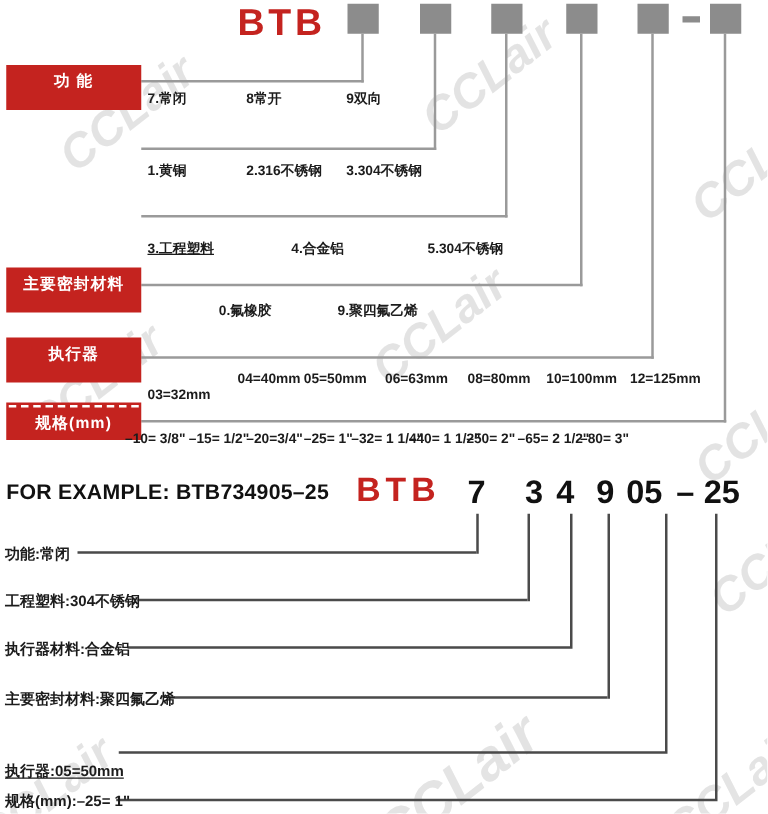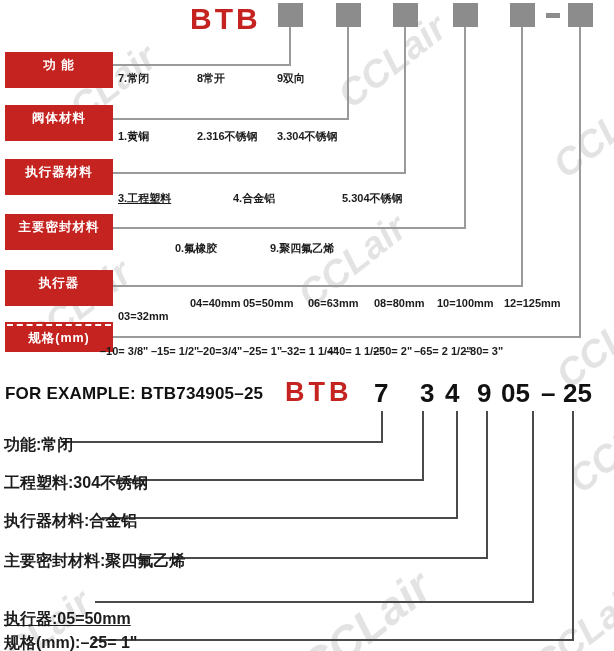--- a/index.html
+++ b/index.html
@@ -16,21 +16,21 @@
   .rbox{position:absolute;left:5px;width:108px;height:36px;background:#c4231f;color:#ffffff;
         font-size:12.5px;font-weight:700;text-align:center;line-height:26px;letter-spacing:1px;}
   .rbox.tall{height:30px;line-height:32px;}
   .dashtop{position:absolute;left:2px;right:2px;top:2px;border-top:2px dashed #ffffff;}
   .opt{position:absolute;font-size:11px;font-weight:600;color:#1c1c1c;white-space:nowrap;}
   .exheading{position:absolute;font-size:17px;font-weight:700;color:#111;letter-spacing:0.2px;}
   .exprefix{position:absolute;color:#c4231f;font-weight:700;font-size:27px;letter-spacing:4px;}
   .codechar{position:absolute;font-size:26px;font-weight:700;color:#111;}
   .exh{position:absolute;height:2px;background:#4a4a4a;}
   .exv{position:absolute;width:2px;background:#4a4a4a;}
-  .note{position:absolute;left:4px;font-size:16px;font-weight:600;color:#1c1c1c;white-space:nowrap;}
+  .note{position:absolute;left:4px;font-size:12px;font-weight:600;color:#1c1c1c;white-space:nowrap;}
 </style>
 </head>
 <body>
 
 <div class="stage">
 
   <div class="wm" style="left:40px;top:70px;">CCLair</div>
   <div class="wm" style="left:330px;top:40px;">CCLair</div>
   <div class="wm" style="left:545px;top:110px;">CCLair</div>
   <div class="wm" style="left:15px;top:285px;">CCLair</div>
@@ -58,22 +58,20 @@
   <div class="vline" style="left:579px;top:27px;height:311px;"></div>
 
   <div class="hline" style="left:113px;top:64px;width:178px;"></div>
   <div class="hline" style="left:113px;top:118px;width:236px;"></div>
   <div class="hline" style="left:113px;top:172px;width:293px;"></div>
   <div class="hline" style="left:113px;top:227px;width:353px;"></div>
   <div class="hline" style="left:113px;top:285px;width:410px;"></div>
   <div class="hline" style="left:113px;top:336px;width:468px;"></div>
 
   <div class="rbox" style="top:52px;">功 能</div>
-  <div class="rbox" style="top:105px;">阀体材料</div>
-  <div class="rbox" style="top:159px;">执行器材料</div>
   <div class="rbox" style="top:214px;text-align:center;">主要密封材料</div>
   <div class="rbox" style="top:270px;">执行器</div>
   <div class="rbox tall" style="top:322px;">
     <div class="dashtop"></div>
     <span>规格(mm)</span>
   </div>
 
   <span class="opt" style="left:118px;top:71px;">7.常闭</span>
   <span class="opt" style="left:197px;top:71px;">8常开</span>
   <span class="opt" style="left:277px;top:71px;">9双向</span>

